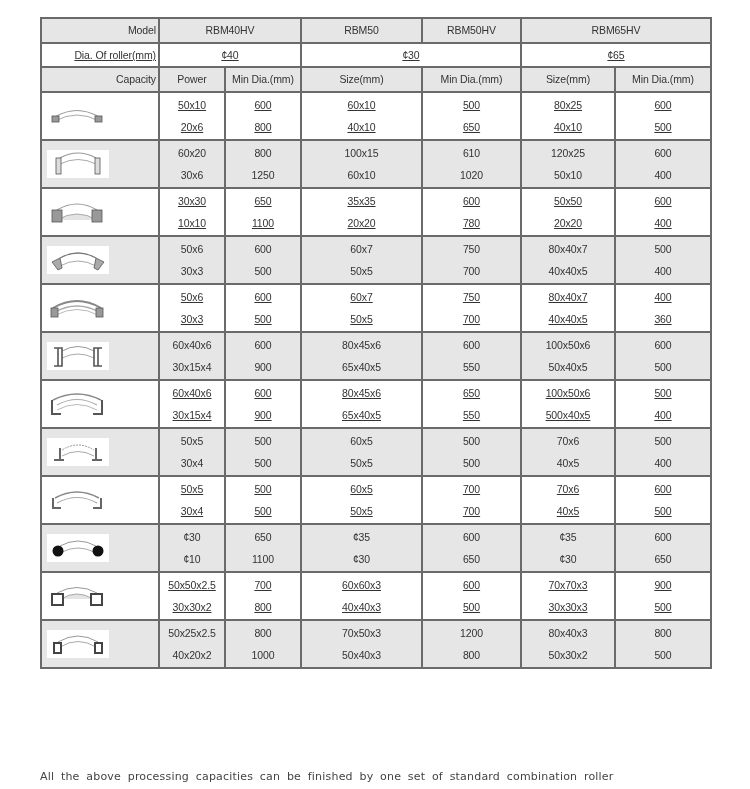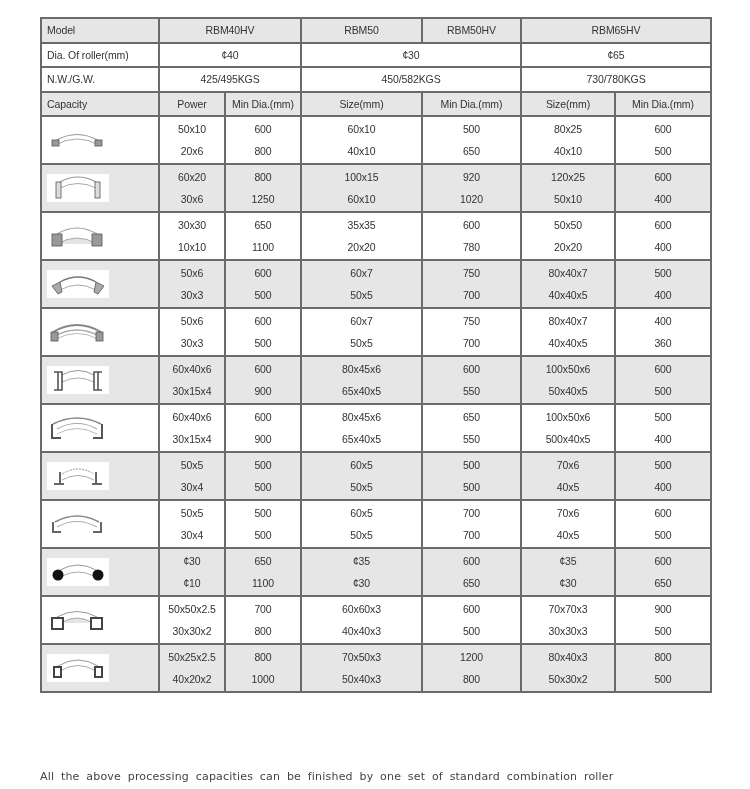--- a/index.html
+++ b/index.html
@@ -13,23 +13,23 @@
   .spec-table td {
     border: 2px solid #6a6a6a;
     font-size: 10.5px;
     text-align: center;
     vertical-align: middle;
     padding: 0 2px;
     white-space: nowrap;
     letter-spacing: -0.1px;
   }
   .spec-table tr.hdr td { height: 24.5px; }
-  .spec-table tr.hdr td.label { text-align: left; padding-left: 5px; }
+  .spec-table tr.hdr td.label { text-align: right; padding-left: 5px; }
   .gray td { background: #e6e6e6; }
-  .white td { background: #ffffff; }
+  .white td { background: #ffffff; text-decoration: underline; }
   .spec-table td.icon-cell { text-align: left; padding-left: 5px; }
   .cap-row td { height: 48px; }
   .pair { display: flex; flex-direction: column; justify-content: space-between; height: 44px; padding: 2px 0; }
   .pair span { display: block; line-height: 18px; }
   .icon-box { display: inline-block; width: 60px; height: 28px; vertical-align: middle; }
   .icon-box.bg { background: #ffffff; width: 62px; height: 28px; }
   .icon-box svg { width: 100%; height: 100%; display: block; }
   .footnote {
     position: absolute; left: 40px; top: 770px;
     font-family: "DejaVu Sans", sans-serif;
@@ -58,26 +58,20 @@
       <td>RBM50</td>
       <td>RBM50HV</td>
       <td colspan="2">RBM65HV</td>
     </tr>
     <tr class="hdr white">
       <td class="label">Dia. Of roller(mm)</td>
       <td colspan="2">¢40</td>
       <td colspan="2">¢30</td>
       <td colspan="2">¢65</td>
     </tr>
-    <tr class="hdr white">
-      <td class="label">N.W./G.W.</td>
-      <td colspan="2">425/495KGS</td>
-      <td colspan="2">450/582KGS</td>
-      <td colspan="2">730/780KGS</td>
-    </tr>
     <tr class="hdr gray">
       <td class="label">Capacity</td>
       <td>Power</td>
       <td>Min Dia.(mm)</td>
       <td>Size(mm)</td>
       <td>Min Dia.(mm)</td>
       <td>Size(mm)</td>
       <td>Min Dia.(mm)</td>
     </tr>
   </tbody>
@@ -146,21 +140,21 @@
           </div>
         </td>
         <td>
           <div class="pair">
             <span>100x15</span>
             <span>60x10</span>
           </div>
         </td>
         <td>
           <div class="pair">
-            <span>920</span>
+            <span>610</span>
             <span>1020</span>
           </div>
         </td>
         <td>
           <div class="pair">
             <span>120x25</span>
             <span>50x10</span>
           </div>
         </td>
         <td>

